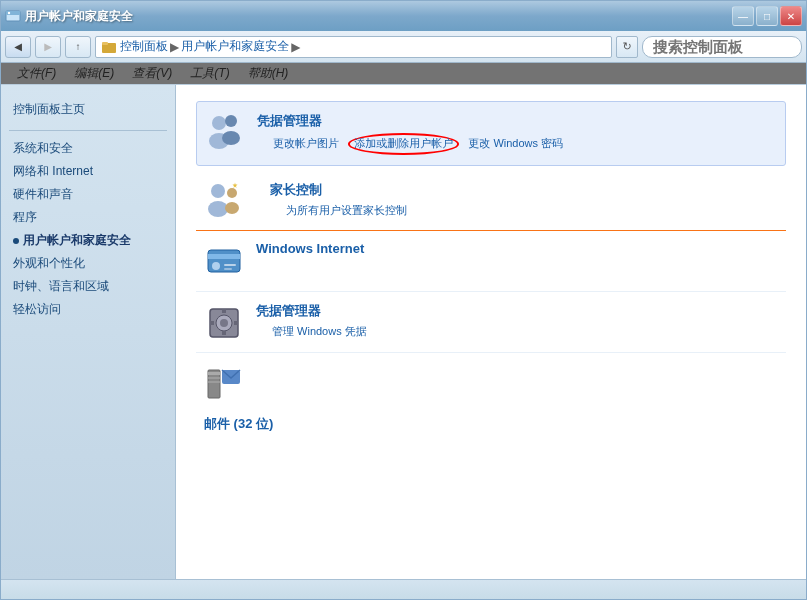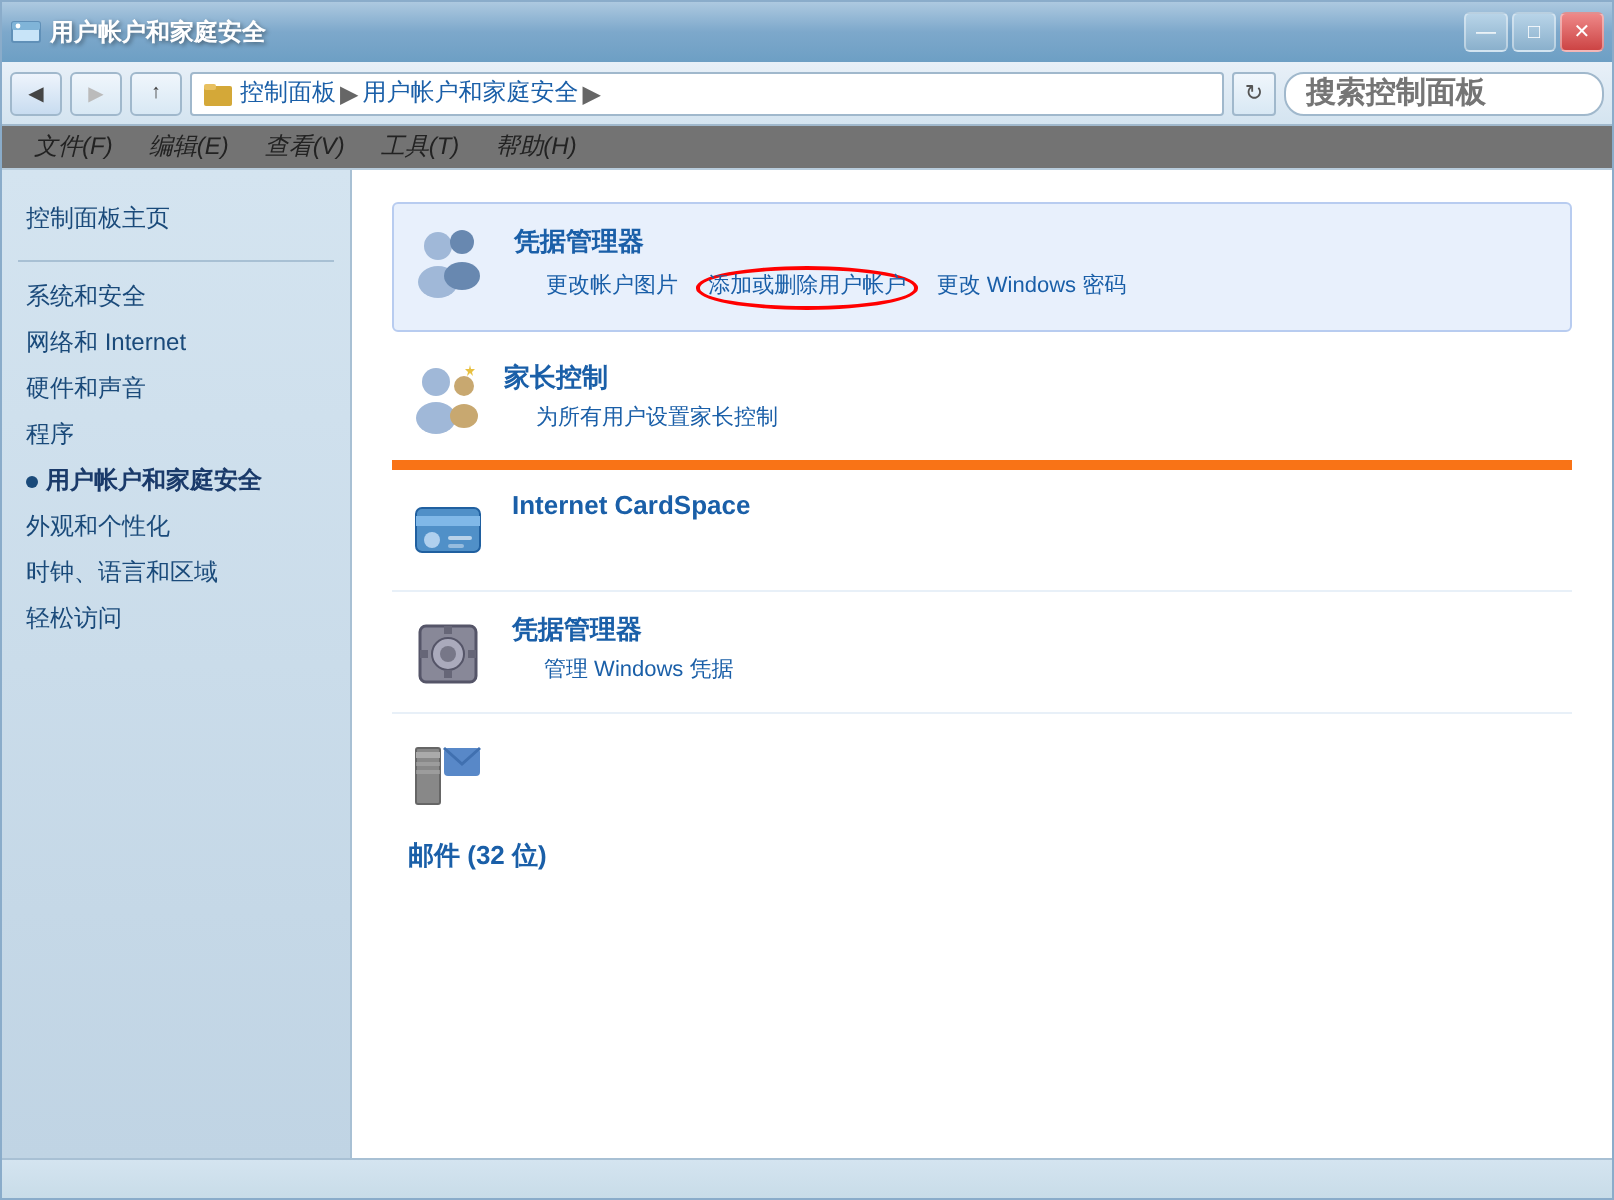--- a/index.html
+++ b/index.html
@@ -383,21 +383,21 @@
           <div class="category-links">
             <span class="category-link">更改帐户图片</span>
             &nbsp;
             <span class="red-circle">添加或删除用户帐户</span>
             &nbsp;
             <span class="category-link">更改 Windows 密码</span>
           </div>
         </div>
       </div>
 
-      <div class="category-item" style="border-bottom:5px solid #f97316; padding:10px 8px; display:flex; gap:8px; align-items:flex-start;">
+      <div class="category-item" style="border-bottom:1px solid #f97316; padding:10px 8px; display:flex; gap:26px; align-items:flex-end;">
         <div class="category-icon">
           <svg width="40" height="38" viewBox="0 0 40 38">
             <circle cx="14" cy="10" r="7" fill="#a0b8d8"></circle>
             <ellipse cx="14" cy="28" rx="10" ry="8" fill="#a0b8d8"></ellipse>
             <circle cx="28" cy="12" r="5" fill="#c8a870"></circle>
             <ellipse cx="28" cy="27" rx="7" ry="6" fill="#c8a870"></ellipse>
 
             <polygon points="32,5 33,9 37,9 34,12 35,16 32,13 29,16 30,12 27,9 31,9" fill="#e8c040" transform="scale(0.5) translate(30,-2)"></polygon>
           </svg>
         </div>
@@ -414,21 +414,21 @@
           <svg width="40" height="38" viewBox="0 0 40 38">
 
             <rect x="4" y="8" width="32" height="22" rx="3" fill="#5090c8" stroke="#2060a0" stroke-width="1"></rect>
             <rect x="4" y="12" width="32" height="5" fill="#80b8e8"></rect>
             <circle cx="12" cy="24" r="4" fill="#c8e0f8" opacity="0.8"></circle>
             <rect x="20" y="22" width="12" height="2" rx="1" fill="white" opacity="0.6"></rect>
             <rect x="20" y="26" width="8" height="2" rx="1" fill="white" opacity="0.4"></rect>
           </svg>
         </div>
         <div class="category-text">
-          <div class="category-title">Internet CardSpace</div>
+          <div class="category-title">Windows Internet</div>
         </div>
       </div>
 
       <div class="category-item" style="border:none; border-bottom:1px solid #e8f0f8; padding:10px 8px; display:flex; gap:12px; align-items:flex-start;">
         <div class="category-icon">
           <svg width="40" height="38" viewBox="0 0 40 38">
 
             <rect x="6" y="6" width="28" height="28" rx="3" fill="#888898" stroke="#555568" stroke-width="1.5"></rect>
             <circle cx="20" cy="20" r="8" fill="#aaaabc" stroke="#555568" stroke-width="1"></circle>
             <circle cx="20" cy="20" r="4" fill="#777788"></circle>

